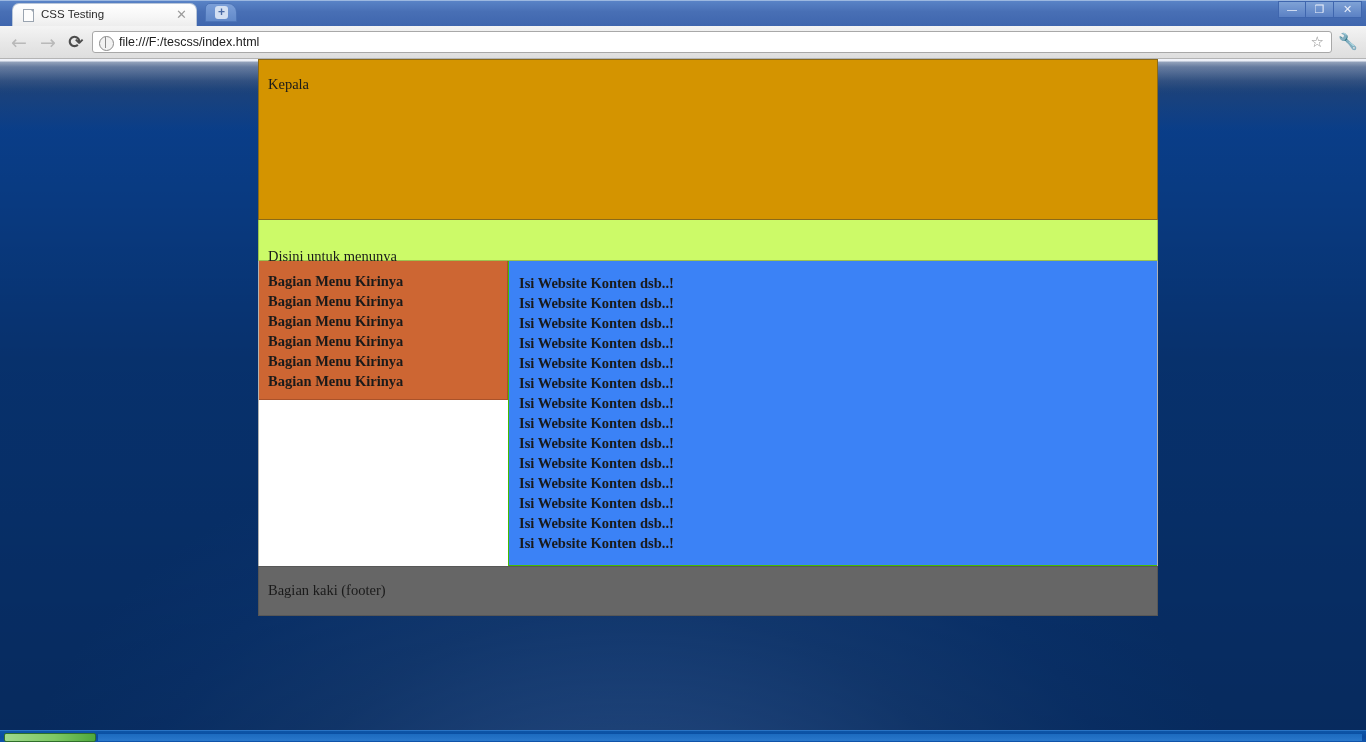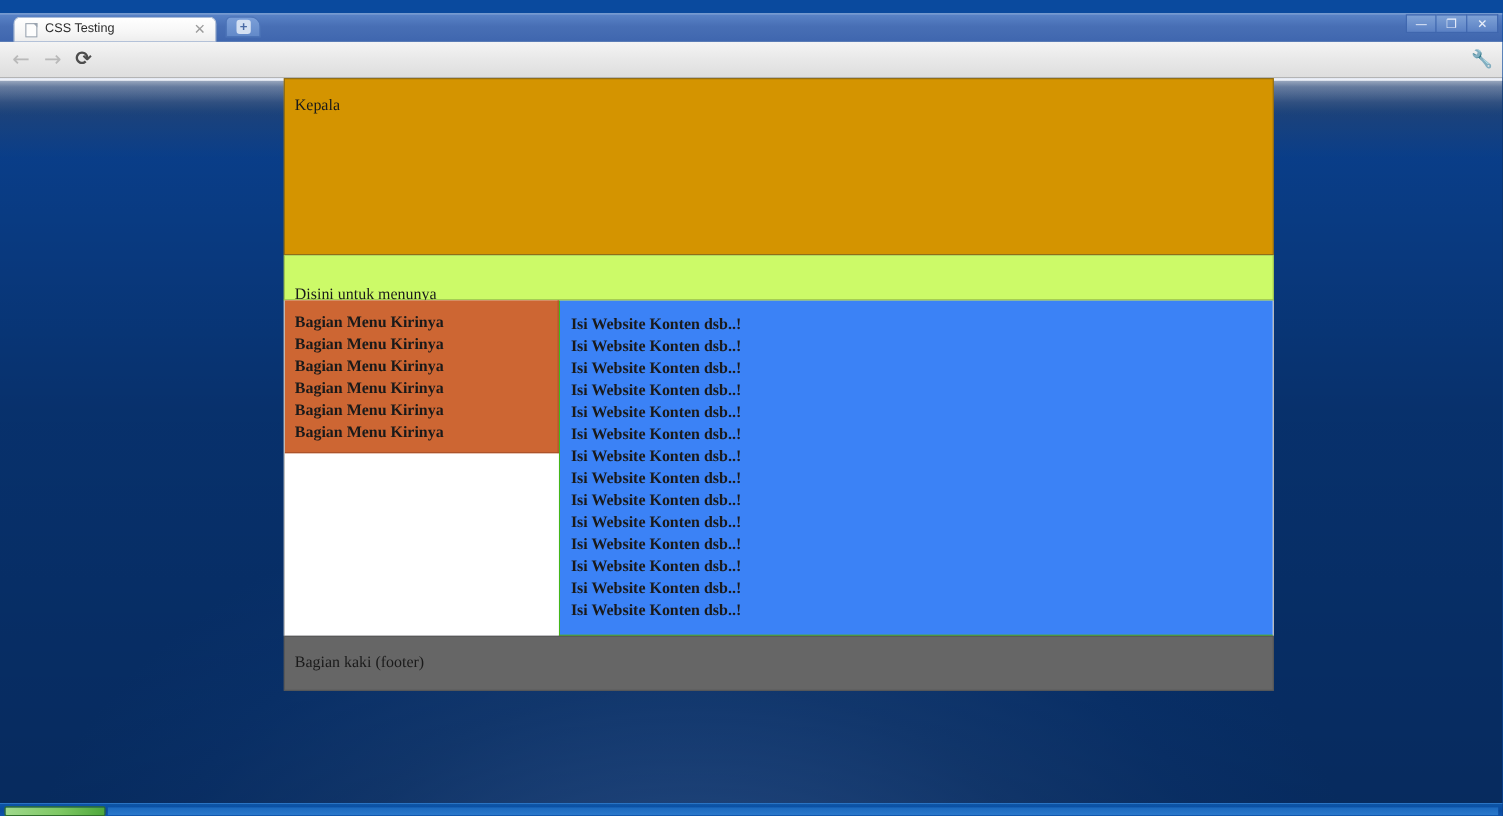--- a/index.html
+++ b/index.html
@@ -14,21 +14,20 @@
     background: #0a4a9e;
   }
 
   
   #browser-window {
     position: absolute;
     left: 0; top: 0;
     width: 1366px;
     height: 730px;
     overflow: hidden;
-    margin-top: 12px;
   }
 
   
   #tab-strip {
     position: absolute;
     left: 0; top: 0;
     width: 1366px;
     height: 26px;
     background: linear-gradient(to bottom, #5b85c8 0%, #486fb5 45%, #3f66ae 100%);
     border-bottom: 1px solid #2f5699;
@@ -385,20 +384,25 @@
       <div class="win-btn">❐</div>
       <div class="win-btn">✕</div>
     </div>
   </div>
 
   <div id="toolbar">
     <div class="nav-btn" id="back-button">←</div>
     <div class="nav-btn" id="forward-button">→</div>
     <div class="nav-btn" id="reload-button">⟳</div>
 
+    <div id="omnibox">
+      <span id="page-globe-icon"></span>
+      <span id="url-text">file:///F:/tescss/index.html</span>
+      <span id="bookmark-star">☆</span>
+    </div>
     <div id="wrench-button">🔧</div>
   </div>
 
   <div id="viewport">
     <div id="viewport-haze"></div>
     <div id="purple-ellipse"></div>
     <div id="viewport-topglow"></div>
   </div>
 
   <div id="page-container">

